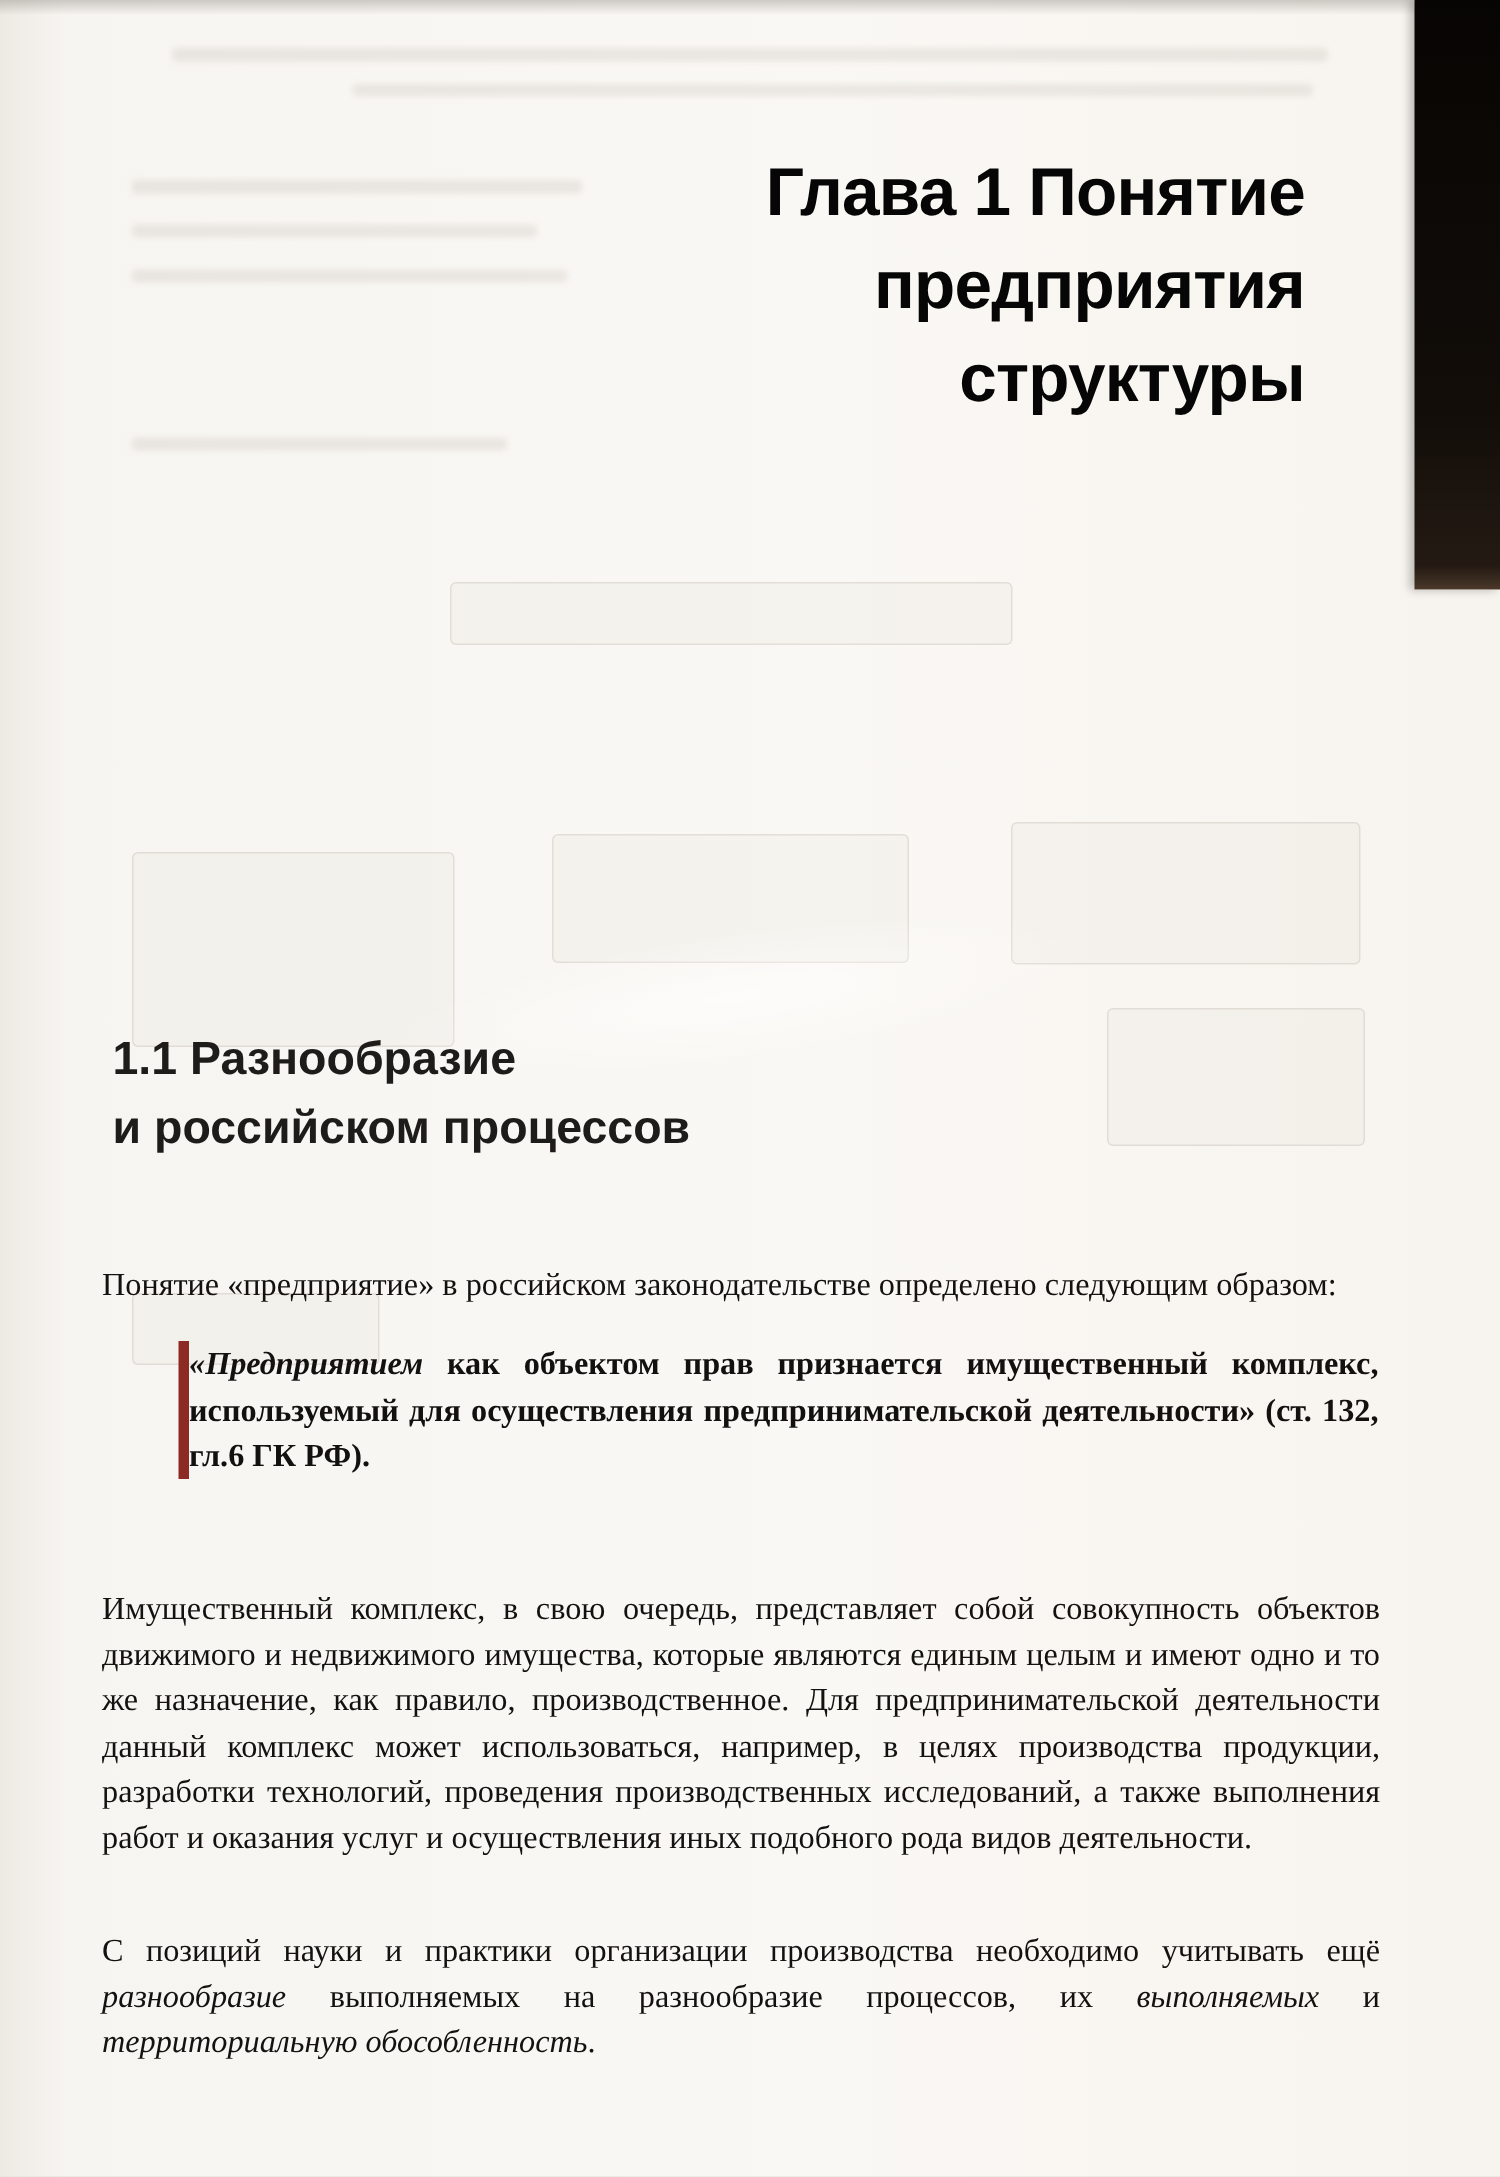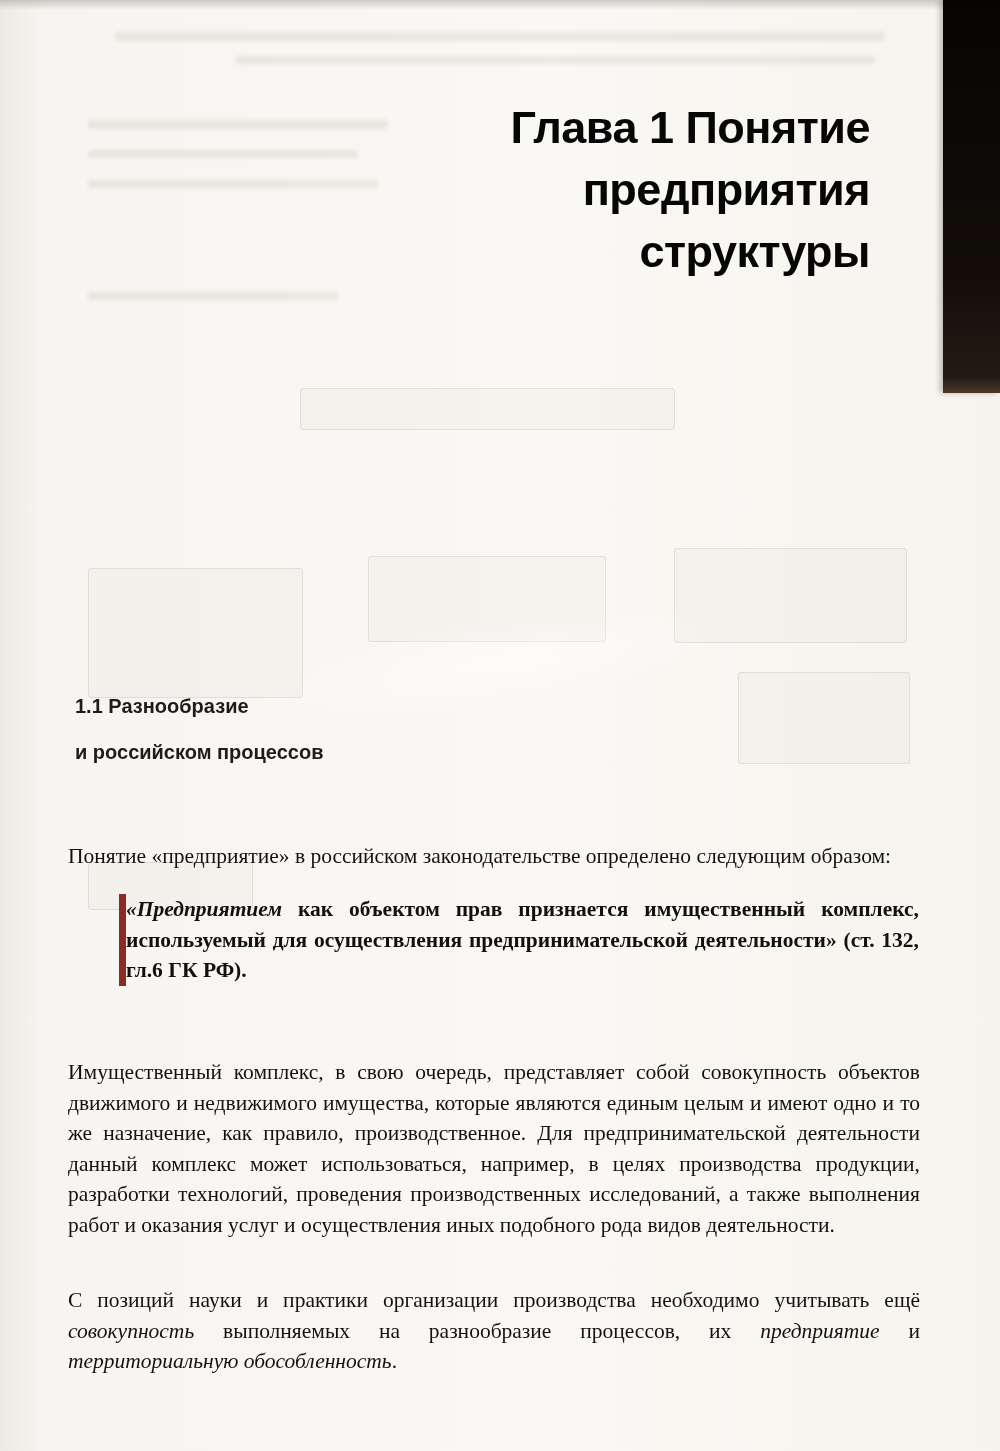--- a/index.html
+++ b/index.html
@@ -48,21 +48,21 @@
   }
   .chapter-title span { display: block; }
 
   
   .section-heading {
     position: absolute;
     left: 75px;
     top: 683px;
     font-family: "Liberation Sans", sans-serif;
     font-weight: bold;
-    font-size: 20px;
+    font-size: 31px;
     line-height: 46px;
     color: #1e1c1a;
   }
   .section-heading span { display: block; }
 
   
   .para {
     position: absolute;
     left: 68px;
     width: 852px;
@@ -161,18 +161,18 @@
 
   <p class="para para-intro">Понятие «предприятие» в российском законодательстве определено следующим образом:</p>
 
   <blockquote class="quote-block">
     <span class="quote-lead">«Предприятием</span><span> как объектом прав признается имущественный комплекс, используемый для осуществления предпринимательской деятельности» (ст. 132, гл.6 ГК РФ).</span>
   </blockquote>
 
   <p class="para para-main">Имущественный комплекс, в свою очередь, представляет собой совокупность объектов движимого и недвижимого имущества, которые являются единым целым и имеют одно и то же назначение, как правило, производственное. Для предпринимательской деятельности данный комплекс может использоваться, например, в целях производства продукции, разработки технологий, проведения производственных исследований, а также выполнения работ и оказания услуг и осуществления иных подобного рода видов деятельности.</p>
 
   <p class="para para-processes">
-    <span>С позиций науки и практики организации производства необходимо учитывать ещё </span><span class="italic">совокупность</span><span> выполняемых на разнообразие процессов, их </span><span class="italic">предприятие</span><span> и </span><span class="italic">территориальную обособленность</span><span>.</span>
+    <span>С позиций науки и практики организации производства необходимо учитывать ещё </span><span class="italic">разнообразие</span><span> выполняемых на разнообразие процессов, их </span><span class="italic">выполняемых</span><span> и </span><span class="italic">территориальную обособленность</span><span>.</span>
   </p>
 
   <div class="page-number">15</div>
 
 </div>
 
 </body></html>

